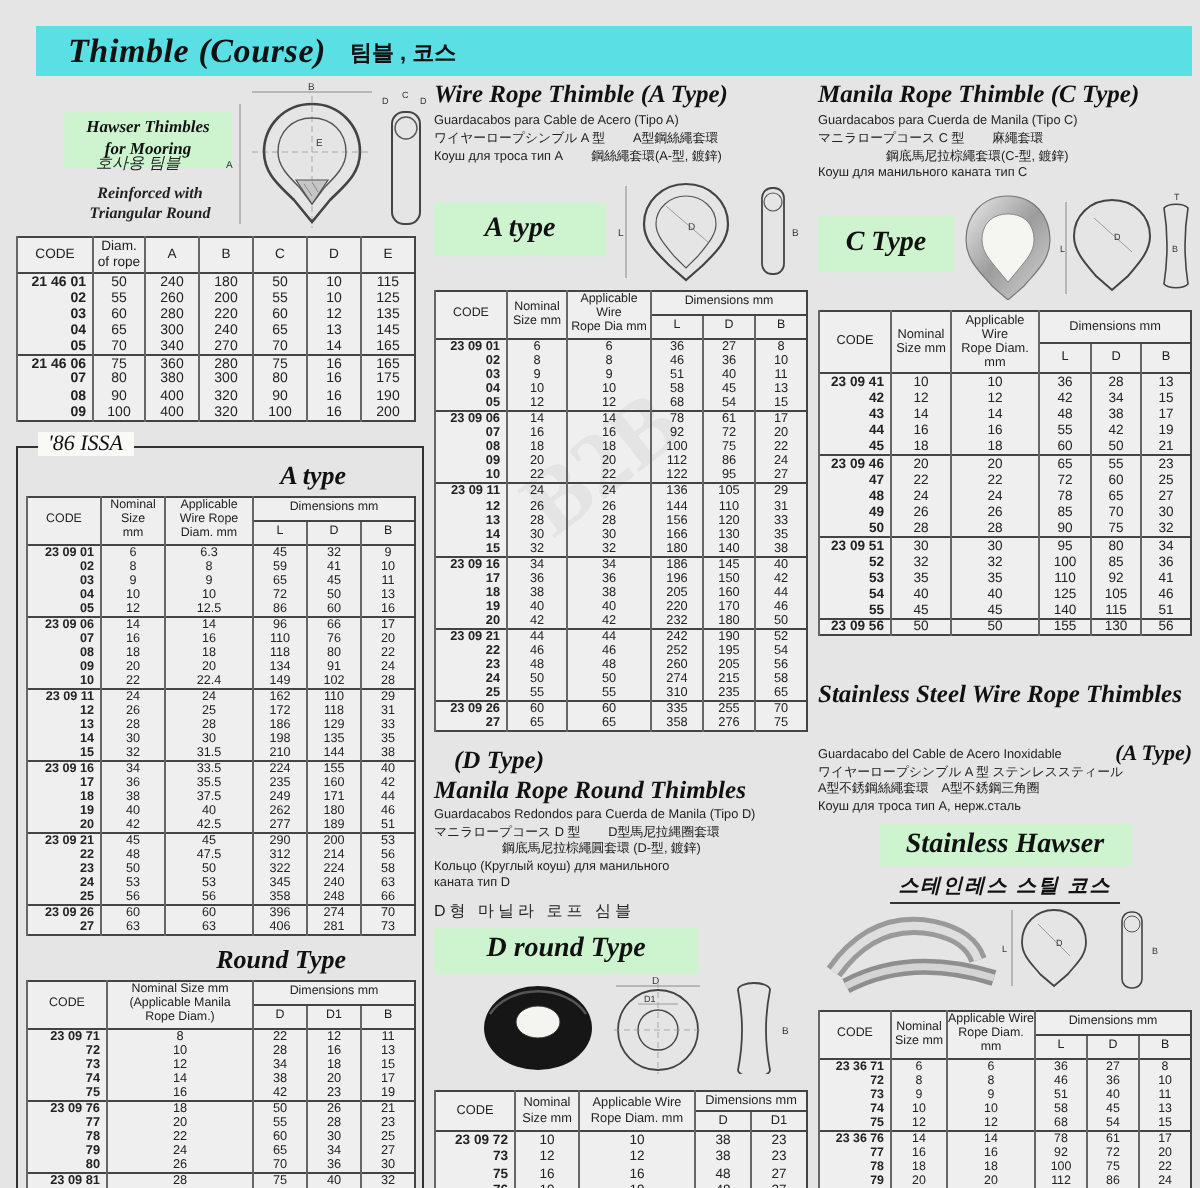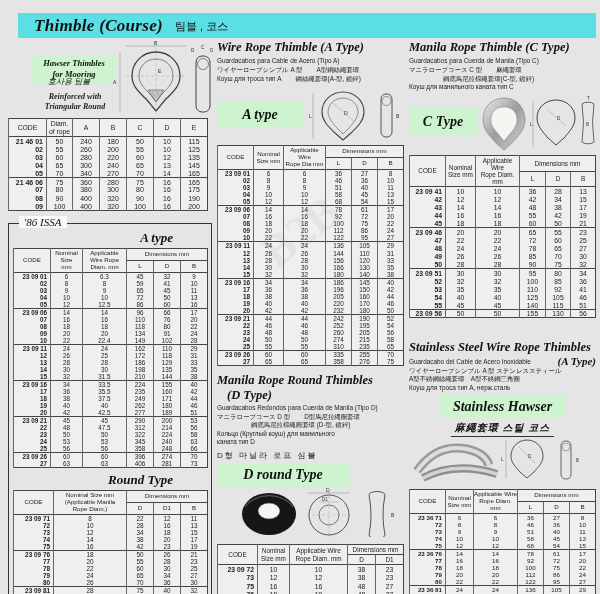--- a/index.html
+++ b/index.html
@@ -4,21 +4,21 @@
 <style>
   * { margin:0; padding:0; box-sizing:border-box; }
   html,body { width:600px; height:594px; }
   body { font-family:"Liberation Sans", sans-serif; background:#fff; color:#222; }
   .page { position:relative; width:600px; height:594px; background:#e5e5e5; overflow:hidden; }
 
   
   .banner { position:absolute; left:18px; top:13px; width:578px; height:25px; background:#59dfe4;
             display:flex; align-items:center; gap:12px; padding-left:16px; }
   .banner .en { font:italic bold 17px "Liberation Serif", serif; letter-spacing:.3px; color:#111; }
-  .banner .kr { font-weight:normal; font-size:11px; padding-top:2px; color:#111;text-align:right; }
+  .banner .kr { font-weight:bold; font-size:11px; padding-top:2px; color:#111;text-align:right; }
 
   .col-left  { position:absolute; left:8px;   top:40px; width:204px; }
   .col-mid   { position:absolute; left:217px; top:40px; width:188px; }
   .col-right { position:absolute; left:409px; top:40px; width:187px; }
 
   .serif-i { font-family:"Liberation Serif", serif; font-style:italic; font-weight:bold; color:#111; }
   .h-main  { font:italic bold 12.5px "Liberation Serif", serif; color:#111; line-height:1.15; }
   .sub     { font-size:6.4px; line-height:1.34; color:#222; }
   .gap     { margin-left:14px; }
   .indent  { margin-left:34px; }
@@ -58,21 +58,21 @@
               font:italic 11px "Liberation Serif", serif; color:#111; }
   .issa-type-h { font:italic bold 13px "Liberation Serif", serif; text-align:right; padding-right:34px; color:#111; }
 
   .watermark { position:absolute; left:258px; top:205px; transform:rotate(-38deg);
                font:bold 46px "Liberation Serif", serif; color:rgba(110,110,125,.16); pointer-events:none; }
 
   .row { display:flex; align-items:flex-start; }
   .kr-line { font-weight:normal; font-size:8px; letter-spacing:2px; color:#222; }
   .ss-kr { font:italic bold 10px "Liberation Sans", sans-serif; border-bottom:1px solid #333;
            display:inline-block; padding:0 4px 1px 4px; letter-spacing:1px; color:#111; }
-  .split { display:flex; justify-content:space-between; align-items:flex-end; }
+  .split { display:flex; justify-content:space-between; align-items:flex-end;margin-top:16px; }
   svg text { font-family:"Liberation Sans", sans-serif; fill:#333; }
 </style>
 </head>
 <body>
 
 <div class="page">
 
   <div class="banner">
     <span class="en">Thimble (Course)</span>
     <span class="kr">팀블 , 코스</span>
@@ -867,22 +867,22 @@
             <td>65</td>
             <td>65</td>
             <td>358</td>
             <td>276</td>
             <td>75</td>
           </tr>
         </tbody>
       </table>
 
     <div class="h-main" style="margin-top:7px">
+      <div style="margin-left:10px">(D Type)</div>
       <div>Manila Rope Round Thimbles</div>
-      <div style="margin-left:10px">(D Type)</div>
     </div>
     <div class="sub" style="margin-top:2px">Guardacabos Redondos para Cuerda de Manila (Tipo D)</div>
     <div class="sub">
       <span>マニラロープコース D 型</span><span class="gap">D型馬尼拉縄圈套環</span>
     </div>
     <div class="sub indent">鋼底馬尼拉棕繩圓套環 (D-型, 鍍鋅)</div>
     <div class="sub">Кольцо (Круглый коуш) для манильного</div>
     <div class="sub">каната тип D</div>
     <div class="kr-line" style="margin-top:3px">D형 마닐라 로프 심블</div>
     <div class="type-box" style="width:132px;height:23px;margin-top:3px">D round Type</div>
@@ -1153,21 +1153,21 @@
     <div class="h-main" style="margin-top:22px">Stainless Steel Wire Rope Thimbles</div>
     <div class="split">
       <span class="sub">Guardacabo del Cable de Acero Inoxidable</span>
       <span class="serif-i" style="font-size:11px">(A Type)</span>
     </div>
     <div class="sub">ワイヤーロープシンブル A 型 ステンレススティール</div>
     <div class="sub">A型不銹鋼絲繩套環　A型不銹鋼三角圈</div>
     <div class="sub">Коуш для троса тип А, нерж.сталь</div>
     <div style="text-align:center;margin-top:4px">
       <div class="type-box" style="width:126px;height:21px;margin:0 auto">Stainless Hawser</div>
-      <div class="ss-kr" style="margin-top:2px">麻繩套環 스틸 코스</div>
+      <div class="ss-kr" style="margin-top:2px">스테인레스 스틸 코스</div>
     </div>
     <svg width="186" height="46" viewBox="0 0 186 46">
       <path d="M8 34 Q28 6 58 12 Q76 16 80 28" fill="none" stroke="#9a9a9a" stroke-width="9"></path>
       <path d="M8 34 Q28 6 58 12 Q76 16 80 28" fill="none" stroke="#dedede" stroke-width="4"></path>
       <path d="M14 41 Q46 24 88 37" fill="none" stroke="#8e8e8e" stroke-width="8"></path>
       <path d="M14 41 Q46 24 88 37" fill="none" stroke="#d4d4d4" stroke-width="3.5"></path>
       <path d="M118 3 C127 3 134 10 134 19 C134 26 129 30 125 35 L118 41 L111 35 C107 30 102 26 102 19 C102 10 109 3 118 3 Z" fill="none" stroke="#444" stroke-width="0.9"></path>
       <line x1="110" y1="10" x2="126" y2="26" stroke="#888" stroke-width="0.4"></line>
       <text x="119" y="21" font-size="4.5">D</text>
       <line x1="97" y1="3" x2="97" y2="41" stroke="#888" stroke-width="0.5"></line>

